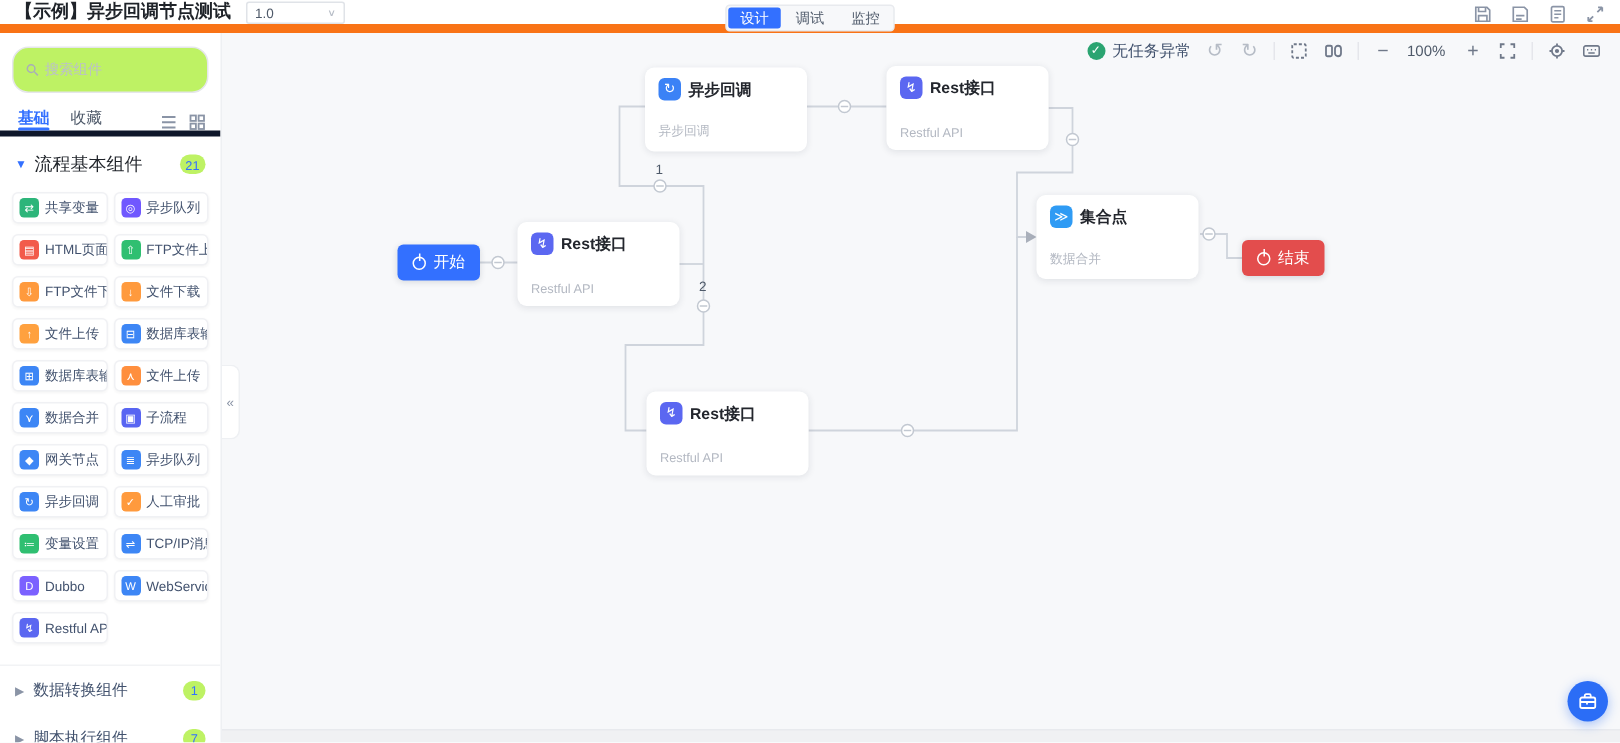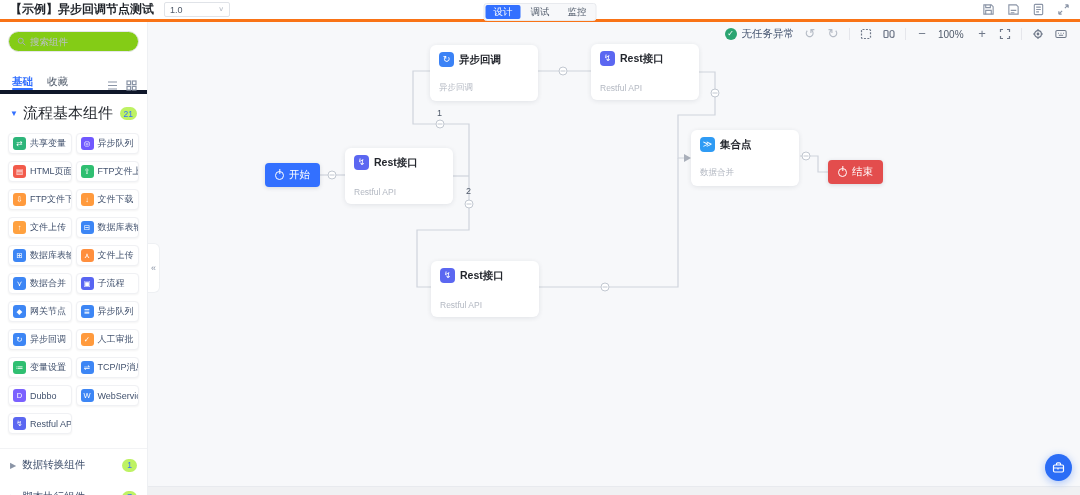--- a/index.html
+++ b/index.html
@@ -1,46 +1,46 @@
 <!DOCTYPE html>
 <html><head>
 <meta charset="utf-8">
 <style>
   *{margin:0;padding:0;box-sizing:border-box}
   html,body{width:1080px;height:495px;overflow:hidden}
   body{font-family:"Liberation Sans","DejaVu Sans",sans-serif;background:#fff;color:#1f2329}
   .app{position:relative;width:1080px;height:495px;overflow:hidden}
 
   
-  .hdr{position:absolute;top:0;left:0;right:0;height:22px;background:#fff;border-bottom:3px solid #f97316;display:flex;align-items:center;padding:0 10px;z-index:30}
+  .hdr{position:absolute;top:0;left:0;right:0;height:22px;background:#fff;border-bottom:6px solid #f97316;display:flex;align-items:flex-end;padding:0 10px;z-index:30}
   .hdr-title{font-size:12px;font-weight:700;color:#1f2329;white-space:nowrap}
   .ver-select{margin-left:10px;width:66px;height:15px;border:1px solid #e0e3e8;border-radius:2px;background:#fff;display:flex;align-items:center;justify-content:space-between;padding:0 5px;font-size:9px;color:#4e5969;cursor:pointer}
   .ver-select .chev{font-size:8px;color:#b6bcc6;transform:scaleY(.8)}
   .seg-tabs{position:absolute;left:50%;top:3px;transform:translateX(-50%);display:flex;background:#f7f8fa;border:1px solid #e8eaee;border-radius:3px;padding:1px;gap:2px}
   .seg-tab{min-width:34px;height:14px;display:flex;align-items:center;justify-content:center;font-size:9.5px;color:#4e5969;border-radius:2px;padding:0 8px;cursor:pointer}
   .seg-tab.active{background:#3370ff;color:#fff}
   .hdr-actions{margin-left:auto;display:flex;align-items:center;gap:12px}
   .hicon{width:13px;height:13px;color:#8a94a6;cursor:pointer;display:flex}
   .hicon svg{width:100%;height:100%}
 
   
   .sidebar{position:absolute;top:22px;left:0;width:148px;bottom:0;background:#fff;border-right:1px solid #eef0f3;z-index:20;overflow:hidden}
-  .search-wrap{margin:9px 8px 22px;height:21px;border:1px solid #e5e6eb;border-radius:11px;display:flex;align-items:center;padding:0 8px;gap:4px;background:#84cc16}
+  .search-wrap{margin:9px 8px 9px;height:31px;border:1px solid #e5e6eb;border-radius:11px;display:flex;align-items:center;padding:0 8px;gap:4px;background:#bef264}
   .search-wrap svg{width:9px;height:9px;color:#a9aeb8;flex:none}
   .search-input{border:none;outline:none;width:100%;font-size:9.5px;color:#4e5969;background:transparent}
   .search-input::placeholder{color:#bbc0c9}
   .sb-tabs{display:flex;align-items:center;padding:0 10px 0 12px;height:20px;border-bottom:4px solid #0f172a}
   .sb-tab{font-size:10.5px;color:#4e5969;margin-right:14px;height:100%;display:flex;align-items:center;position:relative;cursor:pointer}
   .sb-tab.active{color:#3370ff;font-weight:700}
   .sb-tab.active::after{content:"";position:absolute;left:0;right:0;bottom:0;height:2px;background:#3370ff;border-radius:1px}
   .sb-view-icons{margin-left:auto;display:flex;gap:8px}
   .sb-view-icons .vicon{width:11px;height:11px;color:#8a94a6;cursor:pointer}
   .sec-head{display:flex;align-items:center;padding:10px 10px 8px 10px;cursor:pointer}
   .sec-caret{font-size:8px;color:#3370ff;margin-right:5px}
-  .sec-label{font-size:15px;color:#1f2329}
+  .sec-label{font-size:12px;color:#1f2329}
   .badge{margin-left:auto;min-width:15px;height:13px;border-radius:8px;background:#bef264;color:#3370ff;font-size:8.5px;display:flex;align-items:center;justify-content:center;padding:0 4px}
   .comp-grid{display:grid;grid-template-columns:1fr 1fr;gap:7px 4px;padding:2px 8px 10px}
   .comp-card{height:21px;background:#fff;border:1px solid #f0f1f4;border-radius:4px;box-shadow:0 1px 2px rgba(31,35,41,.05);display:flex;align-items:center;gap:4px;padding:0 4px;cursor:grab;overflow:hidden}
   .comp-ico{width:13px;height:13px;border-radius:3px;color:#fff;font-size:7.5px;line-height:13px;text-align:center;flex:none}
   .comp-label{font-size:9px;color:#42526e;white-space:nowrap}
   .collapsed-secs{border-top:1px solid #f2f3f5;margin-top:4px}
   .csec{display:flex;align-items:center;padding:9px 10px;cursor:pointer}
   .csec .car{font-size:8px;color:#8a94a6;margin-right:6px}
   .csec .lbl{font-size:10.5px;color:#42526e}
   .collapse-tab{position:absolute;left:148px;top:243px;width:12px;height:50px;background:#fff;border:1px solid #eef0f3;border-left:none;border-radius:0 6px 6px 0;display:flex;align-items:center;justify-content:center;color:#8a94a6;font-size:9px;cursor:pointer;z-index:25}

